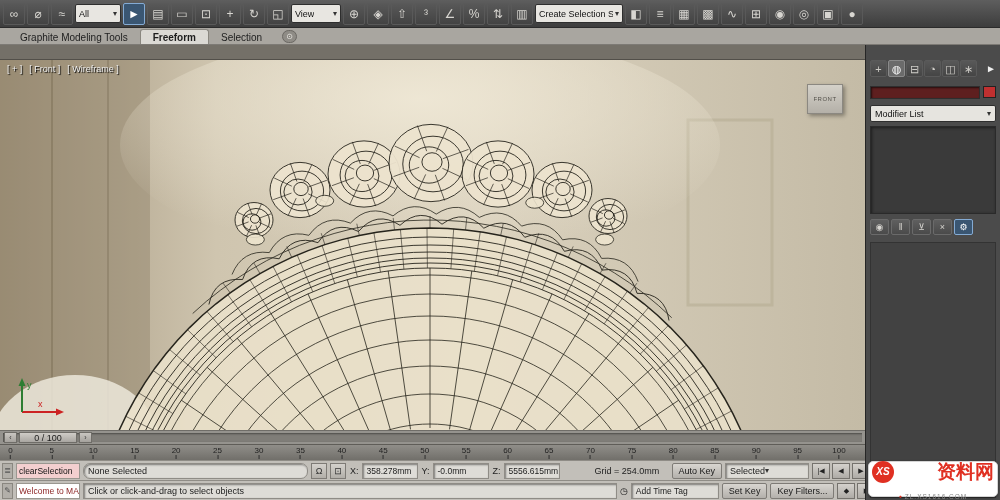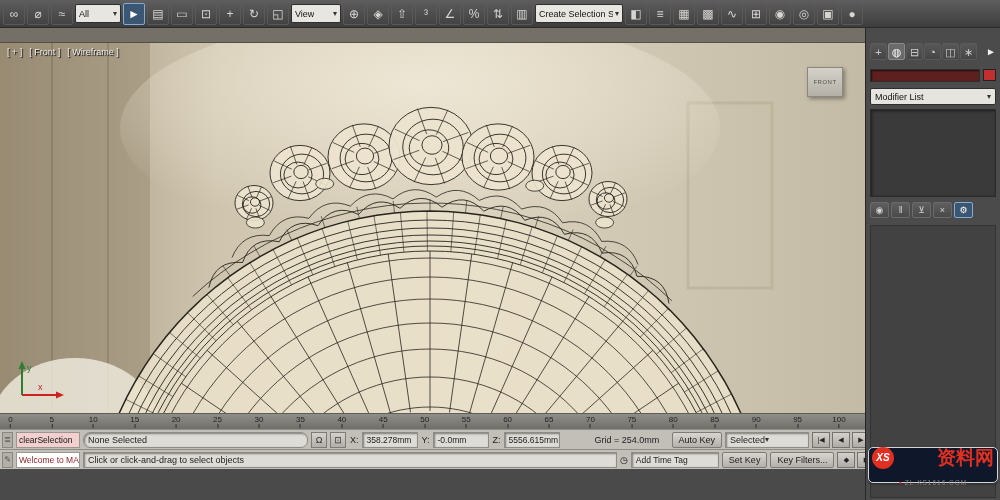--- a/index.html
+++ b/index.html
@@ -73,21 +73,21 @@
 .color-swatch{width:13px;height:12px;background:#c03030;border:1px solid #222;}
 .mod-dd{height:17px;margin-top:6px;background:#e6e4df;border:1px solid #2e2e2e;border-radius:2px;display:flex;align-items:center;justify-content:space-between;padding:0 4px;font-size:9px;color:#111;}
 .dd-ar{font-size:8px;color:#333;}
 .stack-box{height:88px;margin-top:4px;background:#3a3a3a;border:1px solid #2a2a2a;box-shadow:inset 1px 1px 3px rgba(0,0,0,.5);}
 .stack-btn-row{height:18px;margin-top:4px;display:flex;gap:2px;align-items:center;}
 .sbtn{width:19px;height:16px;background:linear-gradient(#5f5f5f,#4a4a4a);border:1px solid #6a6a6a;color:#d8d6d1;font-size:9px;line-height:14px;text-align:center;border-radius:2px;}
 .sbtn-active{background:#3a5672;border-color:#84abd4;color:#fff;}
 .panel-rest{flex:1;margin:6px 0 2px;background:#424242;border:1px solid #333;}
 
 
-.logo{position:absolute;right:2px;bottom:17px;width:130px;height:36px;background:#0f172a;border:1px solid #d5d5d5;border-radius:5px;box-shadow:0 1px 3px rgba(0,0,0,.4);display:flex;flex-direction:column;align-items:center;justify-content:center;gap:8px;}
+.logo{position:absolute;right:2px;bottom:3px;width:130px;height:36px;background:#ffffff;border:1px solid #d5d5d5;border-radius:5px;box-shadow:0 1px 3px rgba(0,0,0,.4);display:flex;flex-direction:column;align-items:center;justify-content:center;gap:8px;}
 .logo-top{display:flex;align-items:center;gap:4px;}
 .logo-badge{width:22px;height:22px;background:#e03022;color:#fff;border-radius:50%;font-size:10px;font-weight:bold;font-style:italic;line-height:22px;text-align:center;}
 .logo-title{color:#e03022;font-size:19px;font-weight:bold;margin-left:39px;}
 .logo-sub{font-size:6.5px;color:#888;letter-spacing:1px;display:flex;align-items:center;gap:2px;}
 .logo-dot{color:#e03022;font-size:5px;}
 </style>
 </head>
 <body>
 
 <div class="app">
@@ -128,20 +128,28 @@
       <div class="tb-icon">▦</div>
       <div class="tb-icon">▩</div>
       <div class="tb-icon">∿</div>
       <div class="tb-icon">⊞</div>
       <div class="tb-icon">◉</div>
       <div class="tb-icon">◎</div>
       <div class="tb-icon">▣</div>
       <div class="tb-icon">●</div>
     </div>
 
+  <div class="ribbon">
+    <span id="ribbon-tabs" style="display:flex;align-items:flex-end;">
+        <span class="rib-tab">Graphite Modeling Tools</span>
+        <span class="rib-tab rib-active">Freeform</span>
+        <span class="rib-tab">Selection</span>
+      </span>
+    <div class="rib-min">⊙</div>
+  </div>
 
   <div class="content">
     <div class="left">
       <div class="strip"></div>
 
       <div class="viewport">
         <svg class="scene" id="scene-svg" viewBox="0 0 865 370">
           <defs>
             <linearGradient id="wallg" x1="0" y1="0" x2="1" y2="0">
               <stop offset="0" stop-color="#a2947c"></stop>
@@ -358,20 +366,26 @@
         <svg class="axis-gizmo" viewBox="0 0 62 48">
           <line x1="12" y1="38" x2="46" y2="38" stroke="#cc2222" stroke-width="2"></line>
           <polygon points="46,34.5 54,38 46,41.5" fill="#cc2222"></polygon>
           <line x1="12" y1="38" x2="12" y2="12" stroke="#2e7d32" stroke-width="2"></line>
           <polygon points="8.5,12 12,4 15.5,12" fill="#2e7d32"></polygon>
           <text x="28" y="33" font-size="9" fill="#cc2222">x</text>
           <text x="17" y="14" font-size="9" fill="#2e7d32">y</text>
         </svg>
       </div>
 
+      <div class="slider-row">
+        <div class="slider-groove"></div>
+        <div class="slider-nub" style="left:4px;">‹</div>
+        <div class="slider-handle">0 / 100</div>
+        <div class="slider-nub" style="left:79px;">›</div>
+      </div>
 
       <div class="ruler" id="ruler">
           <span class="tick" style="left: 1.2%;">0</span>
           <span class="tick" style="left: 5.99%;">5</span>
           <span class="tick" style="left: 10.78%;">10</span>
           <span class="tick" style="left: 15.57%;">15</span>
           <span class="tick" style="left: 20.36%;">20</span>
           <span class="tick" style="left: 25.15%;">25</span>
           <span class="tick" style="left: 29.94%;">30</span>
           <span class="tick" style="left: 34.73%;">35</span>

